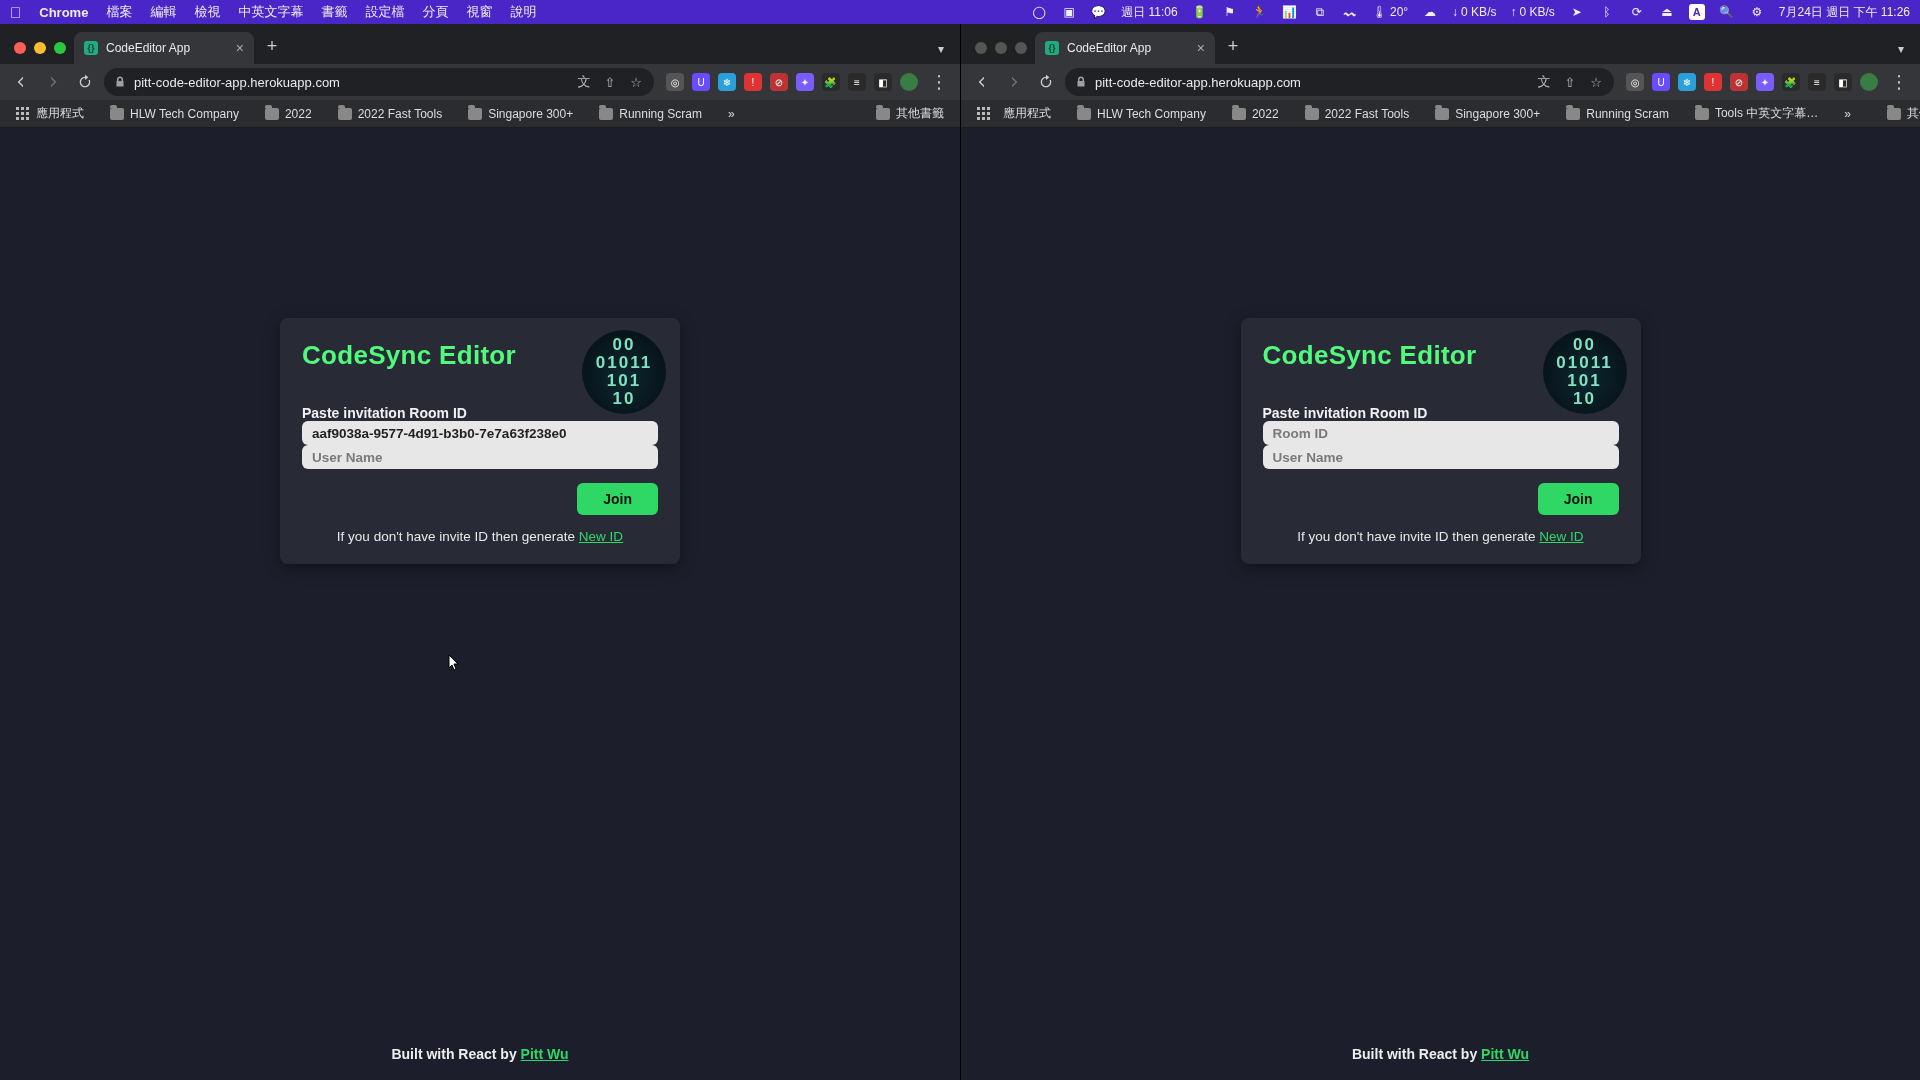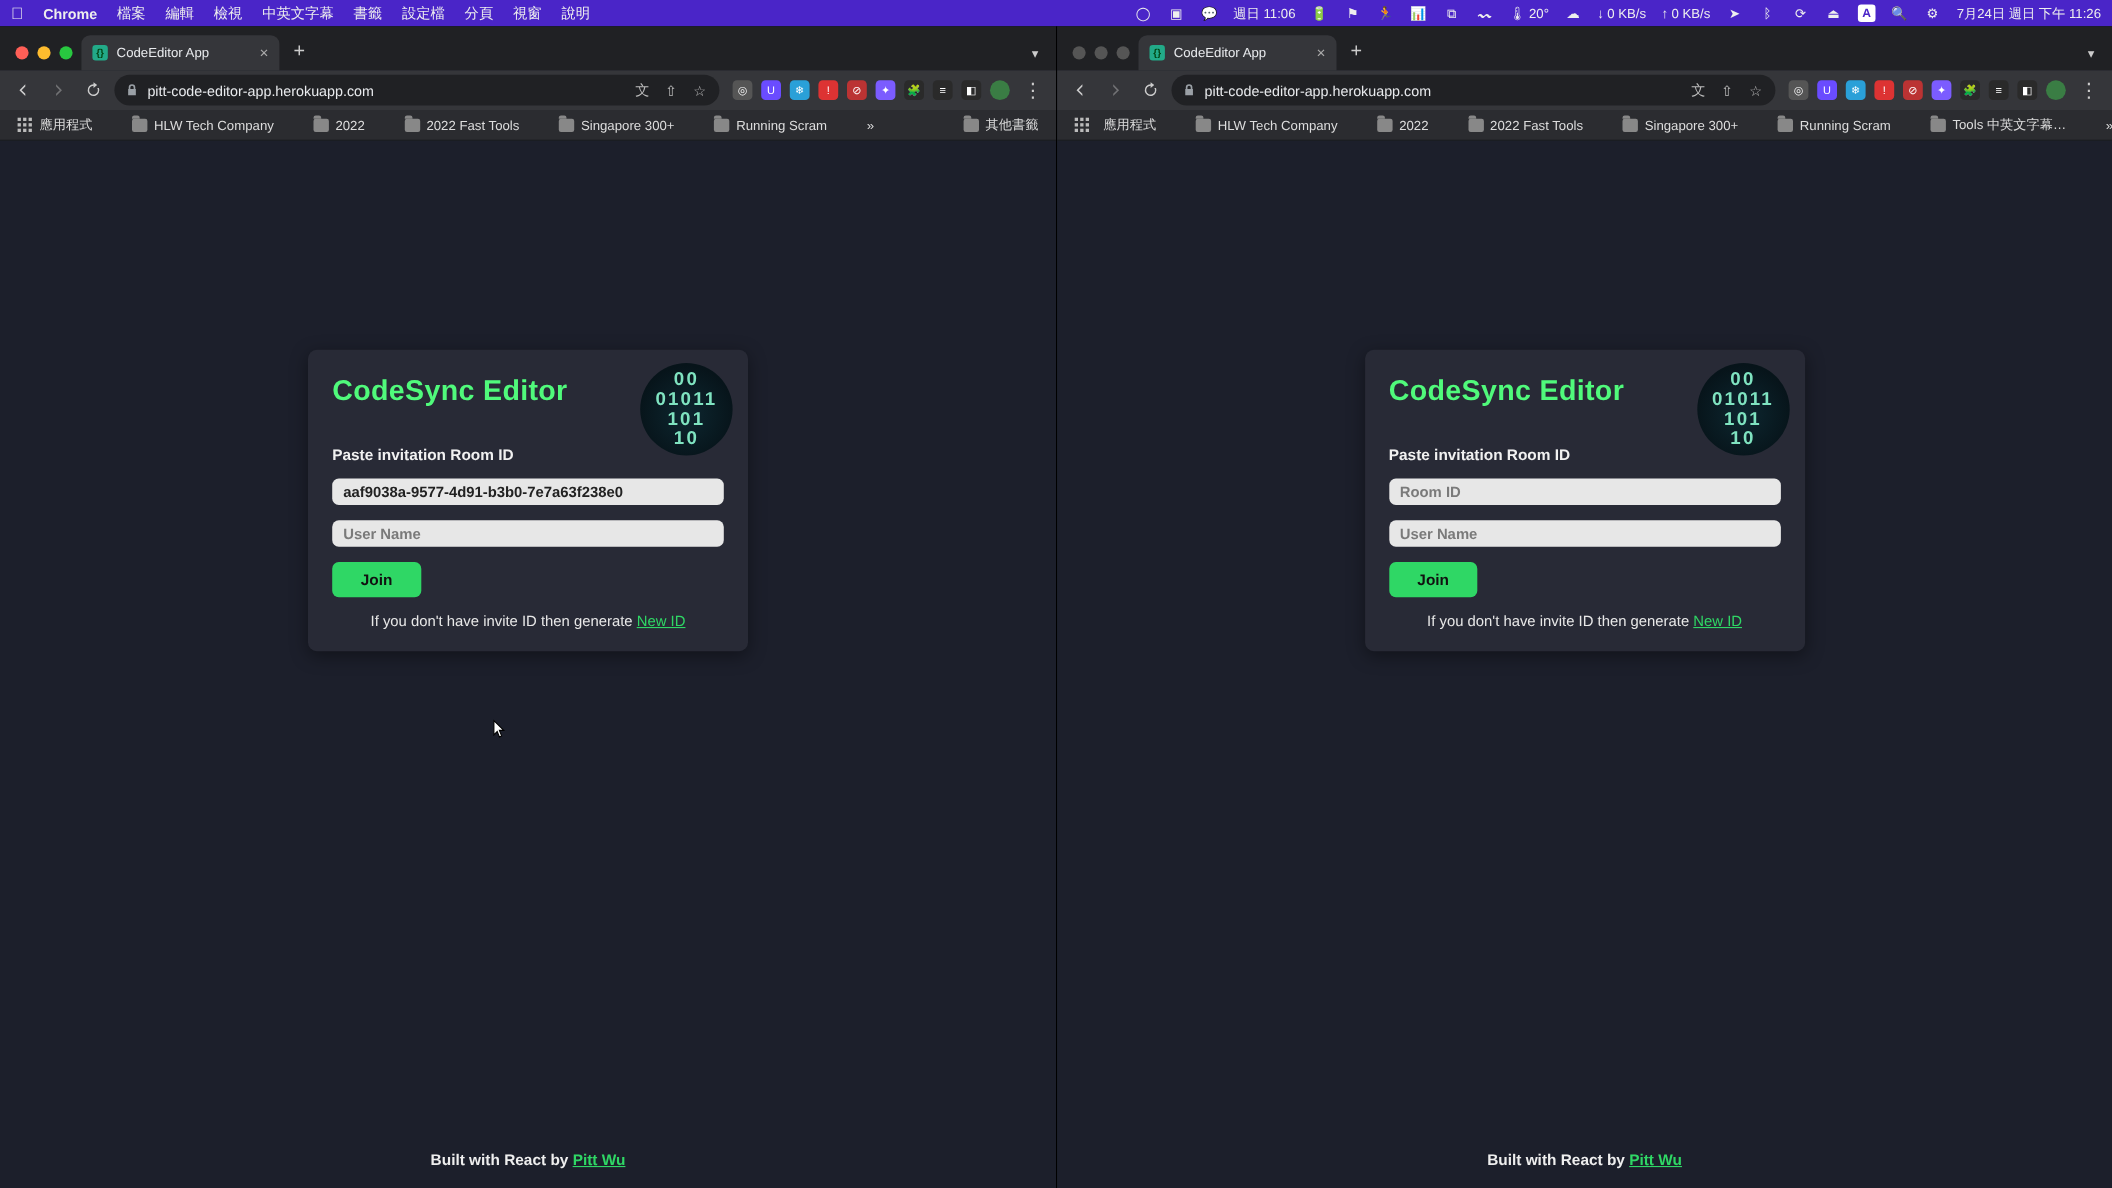--- a/index.html
+++ b/index.html
@@ -56,21 +56,21 @@
     display:flex; align-items:center; gap:8px; padding: 0 10px; color:#e8eaed; font-size:13px;
   }
   .lock { width:12px; height:12px; }
   .omni-actions { display:flex; align-items:center; gap:10px; color:#bbb; }
   .omni-actions .ic { width:16px; height:16px; display:flex; align-items:center; justify-content:center; }
   .ext-row { display:flex; align-items:center; gap:8px; padding-left:6px; }
   .ext { width:18px; height:18px; border-radius:4px; display:flex; align-items:center; justify-content:center; font-size:10px; color:#fff; }
   .dots { font-size:18px; padding:0 4px; }
 
   .bookbar {
-    height: 28px; background: #2b2c30; display:flex; align-items:center; gap:20px;
+    height: 28px; background: #2b2c30; display:flex; align-items:center; gap:10px;
     padding: 0 8px; color:#ddd; font-size:12px; border-bottom:1px solid #1a1b1e;
   }
   .bm { display:flex; align-items:center; gap:6px; padding: 2px 8px; border-radius:4px; white-space:nowrap; }
   .bm .fold { width:14px; height:12px; background:#888; border-radius:2px; position:relative; }
   .bm .fold::before { content:""; position:absolute; top:-3px; left:0; width:7px; height:3px; background:#888; border-radius:2px 2px 0 0;}
   .bookbar .bspacer { flex:1; }
   .apps-ic { width:14px; height:14px; display:grid; grid-template-columns:repeat(3,3px); grid-template-rows:repeat(3,3px); gap:2px;}
   .apps-ic i{background:#bbb;}
 
   
@@ -89,25 +89,25 @@
   .card h1 { color:#50fa7b; font-size:26px; font-weight:800; letter-spacing:.3px; }
   .logo {
     position:absolute; top:12px; right:14px; width:84px; height:84px; border-radius:50%;
     background: radial-gradient(circle at 50% 55%, #0d2730 0%, #07141a 70%);
     display:flex; align-items:center; justify-content:center; overflow:hidden;
     font-family: ui-monospace, Menlo, monospace; font-weight:700; color:#7fe3c0;
     text-align:center; line-height:1.05; font-size:17px; letter-spacing:2px;
   }
   .label { margin-top:34px; font-size:14px; font-weight:700; color:#f1f1f1; }
   .field {
-    width:100%; height:24px; margin-top:14px; border:none; border-radius:6px;
+    width:100%; height:24px; border:none; border-radius:6px;
     background:#e7e7e7; color:#222; padding:0 10px; font-size:13.5px; font-weight:700;
   }
   .field::placeholder { color:#7a7a7a; font-weight:700; }
-  .joinrow { display:flex; margin-top:14px; }
+  .joinrow { display:flex; justify-content:flex-end; margin-top:14px; }
   .join {
     background:#2fd765; color:#111; font-weight:800; font-size:14px;
     border:none; border-radius:6px; padding:8px 26px; cursor:pointer;
   }
   .hint { text-align:center; font-size:13.5px; margin-top:14px; color:#e8e8e8;}
   .hint a { color:#2fd765; text-decoration:underline; }
   .footer {
     position:absolute; bottom:18px; left:0; right:0; text-align:center;
     font-size:14px; font-weight:700; color:#eee;
   }

